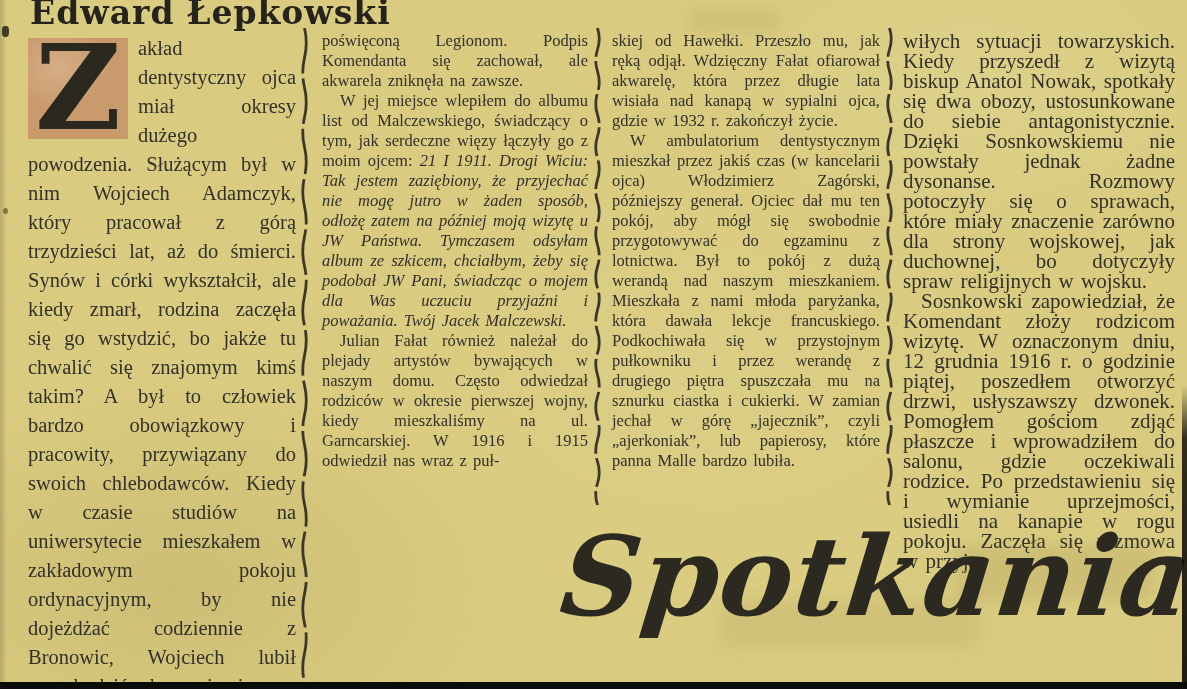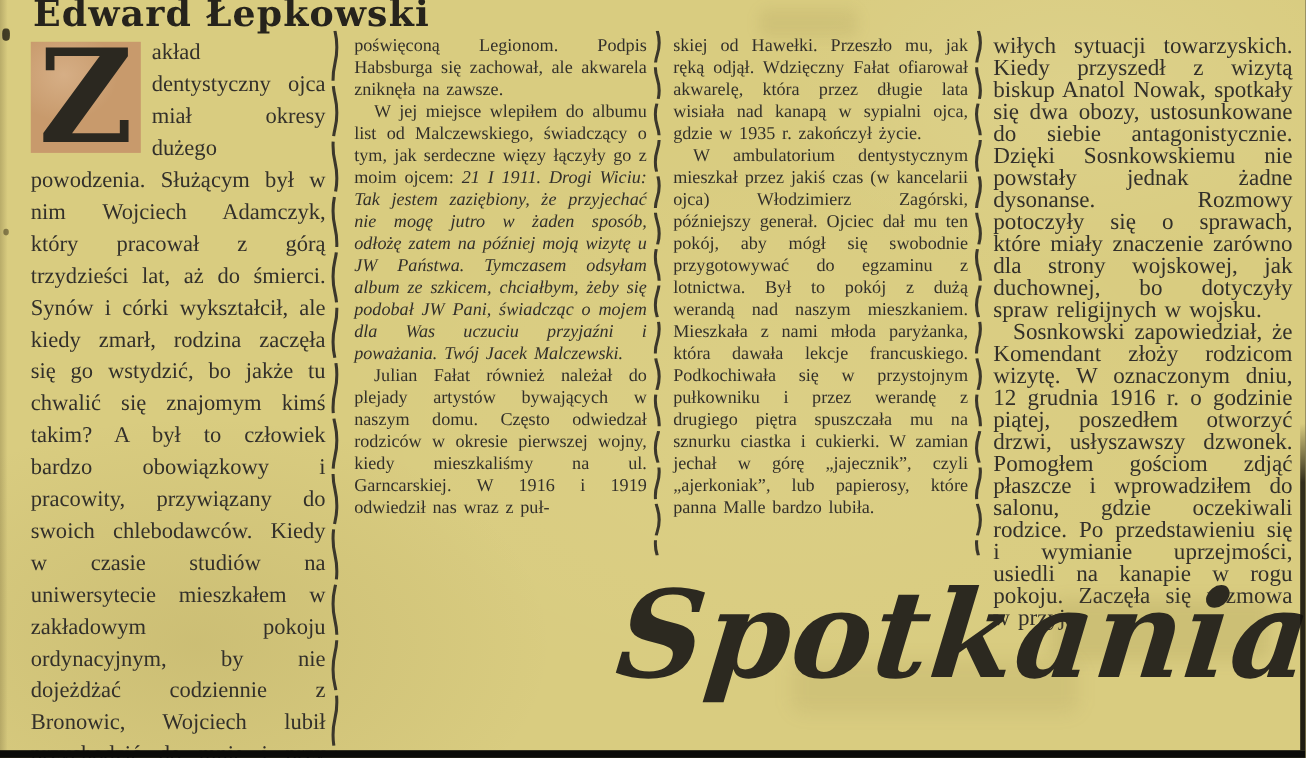--- a/index.html
+++ b/index.html
@@ -76,26 +76,26 @@
 <div class="page">
 
   <h1 class="author-heading">Edward Łepkowski</h1>
 
   <section class="col col-1">
     <div class="dropcap">Z</div>
   <p><span>akład dentystyczny ojca miał okresy dużego powodzenia. Służącym był w nim Wojciech Adamczyk, który pracował z górą trzydzieści lat, aż do śmierci. Synów i córki wykształcił, ale kiedy zmarł, rodzina zaczęła się go wstydzić, bo jakże tu chwalić się znajomym kimś takim? A był to człowiek bardzo obowiązkowy i pracowity, przywiązany do swoich chlebodawców. Kiedy w czasie studiów na uniwersytecie mieszkałem w zakładowym pokoju ordynacyjnym, by nie dojeżdżać codziennie z Bronowic, Wojciech lubił przychodzić do mnie i przy paleniu w piecu wspominać dawne dzieje. Był żywą kroniką zakładu, cieszył się wielkim poważaniem, znał po imieniu wielu pacjentów ojca, znał Ignacego Daszyńskiego, arcyksięcia Karola Stefana Habsburga z Żywca, hr. Tarnowskiego, Radziwiłłów, prof. Kallenbacha, itd.</span></p>
     </section>
 
   <section class="col col-2">
-      <p><span>poświęconą Legionom. Podpis Habsburga się zachował, ale akwarela zniknęła na zawsze.</span></p>
+      <p><span>poświęconą Legionom. Podpis Komendanta się zachował, ale akwarela zniknęła na zawsze.</span></p>
       <p class="indent"><span>W jej miejsce wlepiłem do albumu list od Malczewskiego, świadczący o tym, jak serdeczne więzy łączyły go z moim ojcem: </span><span class="em">21 I 1911. Drogi Wiciu: Tak jestem zaziębiony, że przyjechać nie mogę jutro w żaden sposób, odłożę zatem na później moją wizytę u JW Państwa. Tymczasem odsyłam album ze szkicem, chciałbym, żeby się podobał JW Pani, świadcząc o mojem dla Was uczuciu przyjaźni i poważania. Twój Jacek Malczewski.</span></p>
-      <p class="indent"><span>Julian Fałat również należał do plejady artystów bywających w naszym domu. Często odwiedzał rodziców w okresie pierwszej wojny, kiedy mieszkaliśmy na ul. Garncarskiej. W 1916 i 1919 odwiedził nas wraz z puł-</span></p>
+      <p class="indent"><span>Julian Fałat również należał do plejady artystów bywających w naszym domu. Często odwiedzał rodziców w okresie pierwszej wojny, kiedy mieszkaliśmy na ul. Garncarskiej. W 1916 i 1915 odwiedził nas wraz z puł-</span></p>
     </section>
   <section class="col col-3">
-      <p><span>skiej od Hawełki. Przeszło mu, jak ręką odjął. Wdzięczny Fałat ofiarował akwarelę, która przez długie lata wisiała nad kanapą w sypialni ojca, gdzie w 1935 r. zakończył życie.</span></p>
+      <p><span>skiej od Hawełki. Przeszło mu, jak ręką odjął. Wdzięczny Fałat ofiarował akwarelę, która przez długie lata wisiała nad kanapą w sypialni ojca, gdzie w 1932 r. zakończył życie.</span></p>
       <p class="indent"><span>W ambulatorium dentystycznym mieszkał przez jakiś czas (w kancelarii ojca) Włodzimierz Zagórski, późniejszy generał. Ojciec dał mu ten pokój, aby mógł się swobodnie przygotowywać do egzaminu z lotnictwa. Był to pokój z dużą werandą nad naszym mieszkaniem. Mieszkała z nami młoda paryżanka, która dawała lekcje francuskiego. Podkochiwała się w przystojnym pułkowniku i przez werandę z drugiego piętra spuszczała mu na sznurku ciastka i cukierki. W zamian jechał w górę „jajecznik”, czyli „ajerkoniak”, lub papierosy, które panna Malle bardzo lubiła.</span></p>
     </section>
   <section class="col col-4">
       <p><span>wiłych sytuacji towarzyskich. Kiedy przyszedł z wizytą biskup Anatol Nowak, spotkały się dwa obozy, ustosunkowane do siebie antagonistycznie. Dzięki Sosnkowskiemu nie powstały jednak żadne dysonanse. Rozmowy potoczyły się o sprawach, które miały znaczenie zarówno dla strony wojskowej, jak duchownej, bo dotyczyły spraw religijnych w wojsku.</span></p>
       <p class="indent"><span>Sosnkowski zapowiedział, że Komendant złoży rodzicom wizytę. W oznaczonym dniu, 12 grudnia 1916 r. o godzinie piątej, poszedłem otworzyć drzwi, usłyszawszy dzwonek. Pomogłem gościom zdjąć płaszcze i wprowadziłem do salonu, gdzie oczekiwali rodzice. Po przedstawieniu się i wymianie uprzejmości, usiedli na kanapie w rogu pokoju. Zaczęła się rozmowa w przyja-</span></p>
     </section>
 
   <div class="divider divider-1">
     <svg viewBox="0 0 6 660" preserveAspectRatio="none" aria-hidden="true">
       <path d="M3 0 Q6 15 3 30 T3 60 T3 90 T3 120 T3 150 T3 180 T3 210 T3 240 T3 270 T3 300 T3 330 T3 360 T3 390 T3 420 T3 450 T3 480 T3 510 T3 540 T3 570 T3 600 T3 630 T3 660" fill="none" stroke="#3b372b" stroke-width="2.4" stroke-dasharray="46 5"></path>

